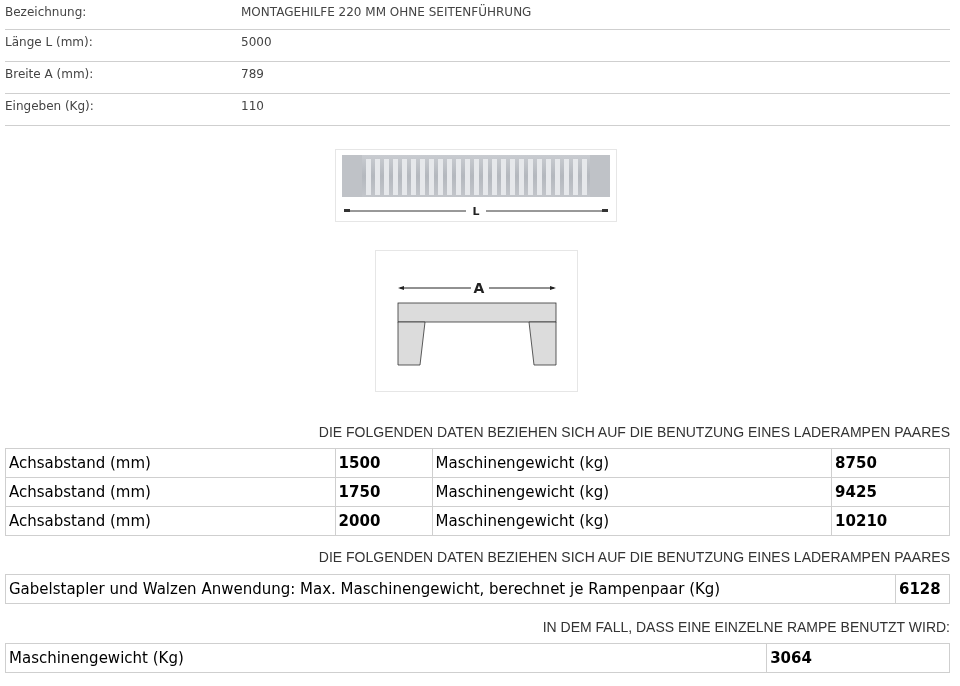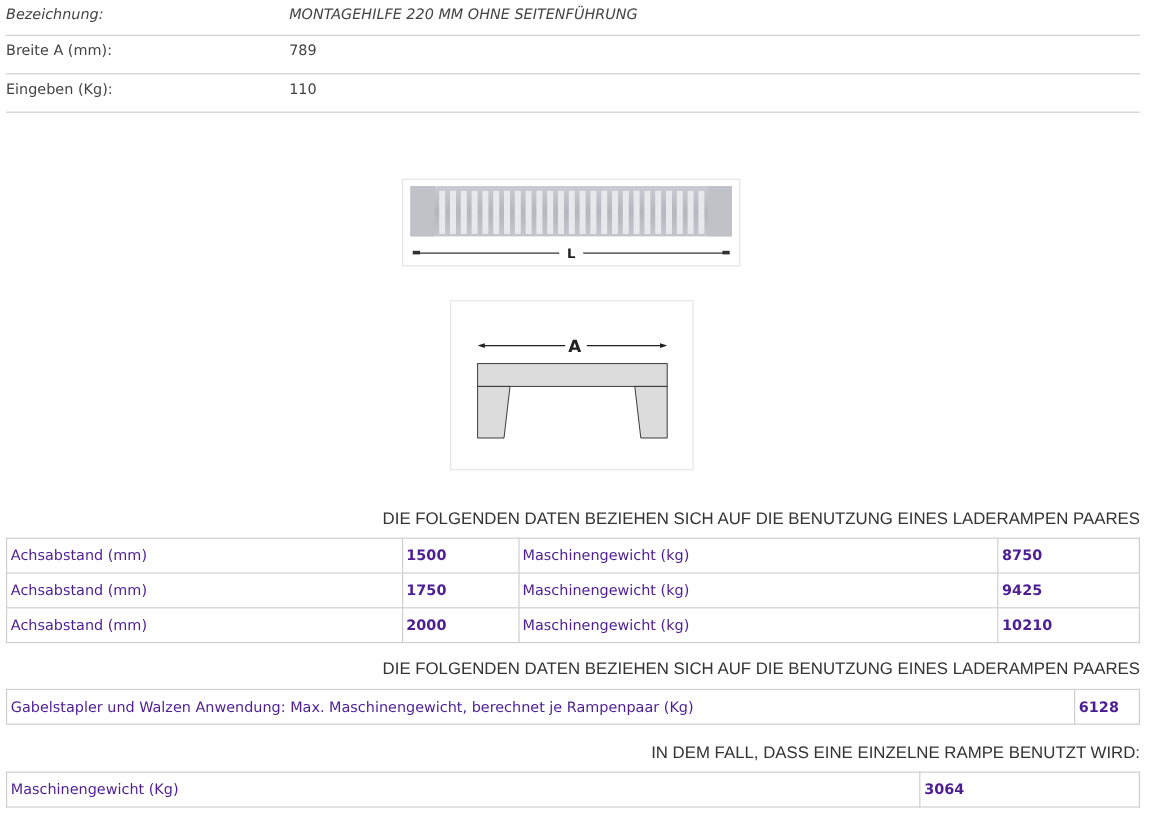--- a/index.html
+++ b/index.html
@@ -4,42 +4,46 @@
 <style>
   html, body { margin:0; padding:0; background:#ffffff; }
   body { width:960px; height:686px; position:relative; overflow:hidden;
          font-family:"DejaVu Sans","Liberation Sans",sans-serif; color:#333; }
   .spec { position:absolute; left:5px; width:945px; top:0; }
   .spec-row { height:31px; border-bottom:1px solid #cfcfcf; position:relative;
               font-size:12px; color:#444; }
   .spec-row .k { position:absolute; left:0; top:0; line-height:25px; }
   .spec-row .v { position:absolute; left:236px; top:0; line-height:25px;text-align:right; }
   .spec-row:first-child { height:29px; }
-  .spec-row:first-child .k, .spec-row:first-child .v { line-height:25px;font-style:italic; }
+  .spec-row:first-child .k, .spec-row:first-child .v { line-height:25px; }
 
   .img-ramp { position:absolute; left:335px; top:149px; width:282px; height:73px;
               border:1px solid #e6e6e6; background:#fff; box-sizing:border-box; }
   .img-profile { position:absolute; left:375px; top:250px; width:203px; height:142px;
                  border:1px solid #e6e6e6; background:#fff; box-sizing:border-box; }
 
   .heading { position:absolute; left:5px; width:945px; text-align:right;
              font-size:14px; color:#333; font-family:"Liberation Sans",sans-serif; }
 
   table.dt { position:absolute; left:5px; width:945px; border-collapse:collapse;
-             font-family:"DejaVu Sans","Liberation Sans",sans-serif; font-size:12px; color:#4c1d95; }
+             font-family:"DejaVu Sans","Liberation Sans",sans-serif; font-size:15px; color:#000000; }
   table.dt td { border:1px solid #cfcfcf; padding:0 3px; height:28px; vertical-align:middle; }
   table.dt td.b { font-weight:bold;margin-top:36px; }
 </style>
 </head>
 <body>
 
 <div class="spec">
   <div class="spec-row">
     <span class="k">Bezeichnung:</span>
     <span class="v">MONTAGEHILFE 220 MM OHNE SEITENFÜHRUNG</span>
+  </div>
+  <div class="spec-row">
+    <span class="k">Länge L (mm):</span>
+    <span class="v">5000</span>
   </div>
   <div class="spec-row">
     <span class="k">Breite A (mm):</span>
     <span class="v">789</span>
   </div>
   <div class="spec-row">
     <span class="k">Eingeben (Kg):</span>
     <span class="v">110</span>
   </div>
 </div>

